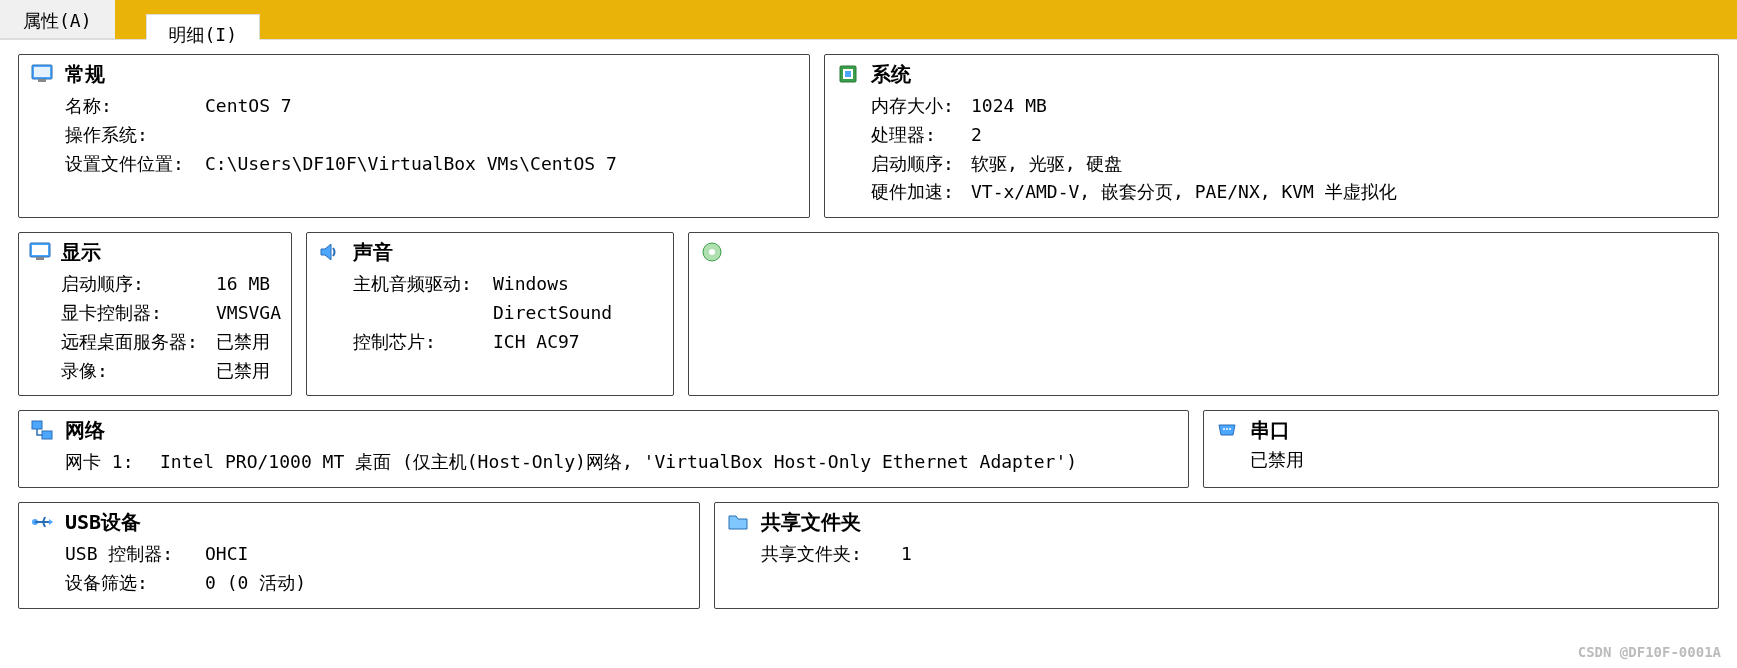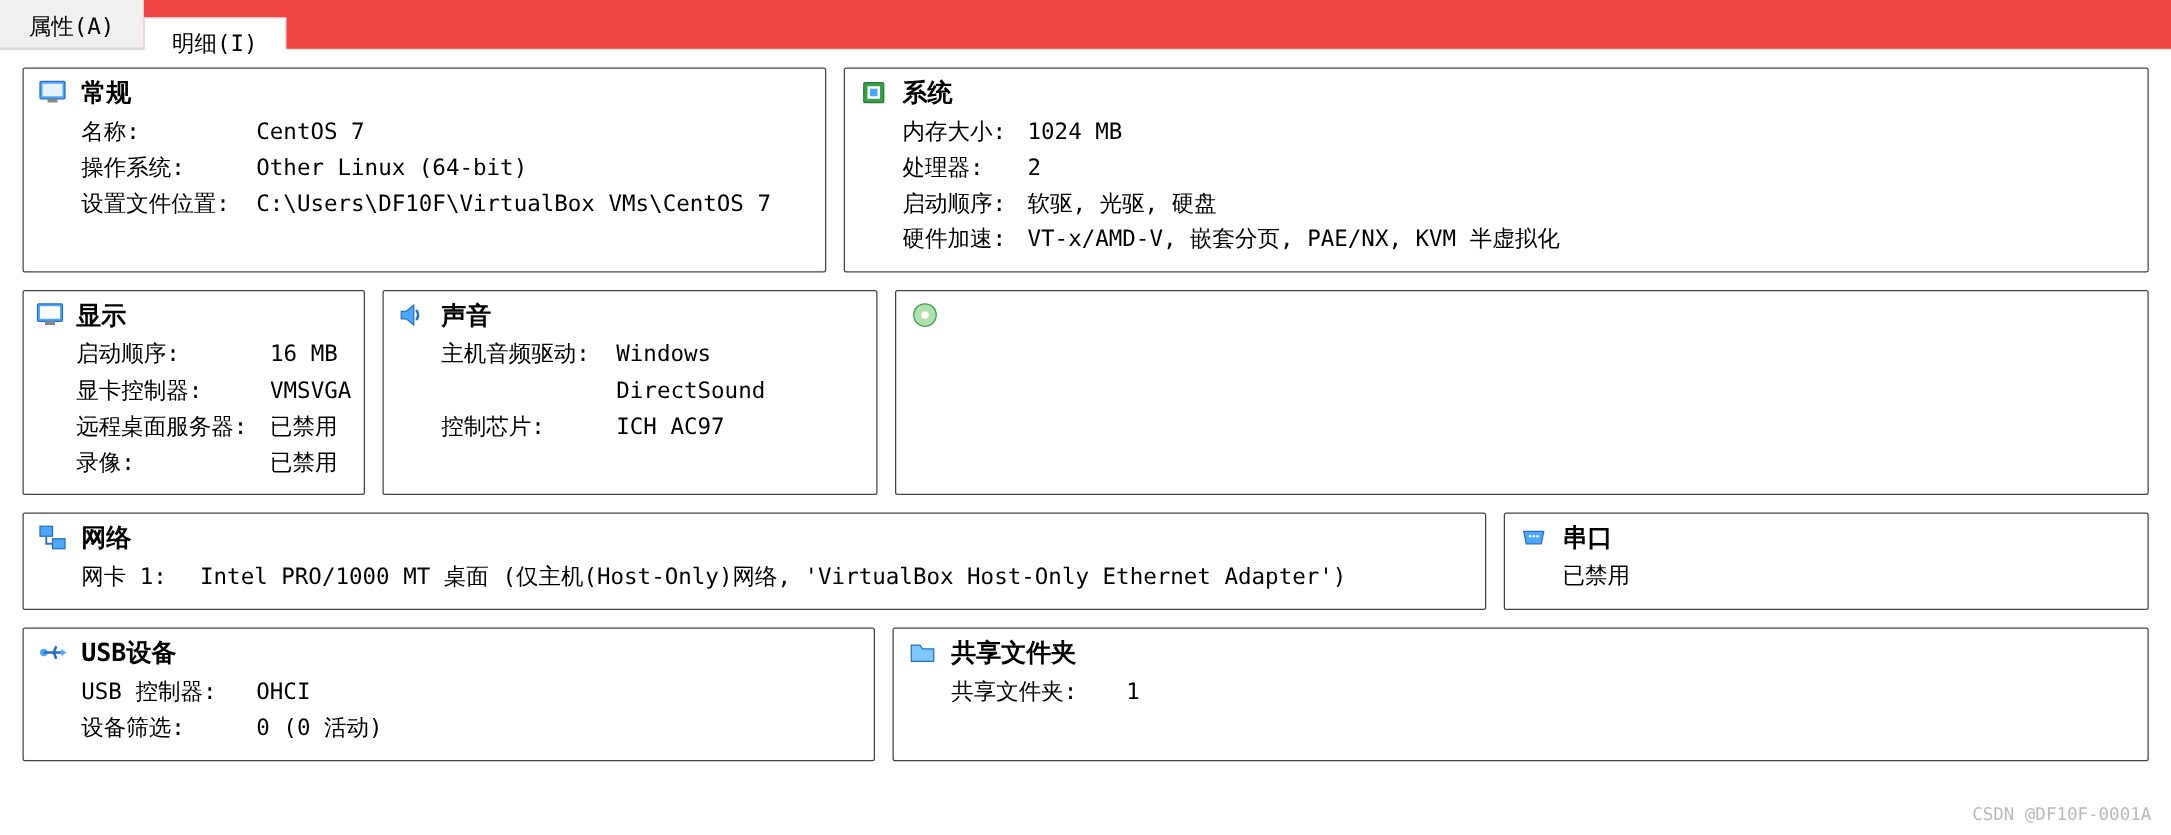--- a/index.html
+++ b/index.html
@@ -9,22 +9,23 @@
     background: #fff;
     color: #000;
     width: 1737px;
     height: 668px;
     overflow: hidden;
     position: relative;
   }
   .tabs {
     display: flex;
     border-bottom: 1px solid #ddd;
-    background: #ef4444;
+    background: #eab308;
     height: 40px;
+    gap: 31px;
   }
   .tab {
     padding: 8px 22px;
     border: 1px solid transparent;
     cursor: pointer;
     font-size: 18px;
     background: #f0f0f0;
     border-bottom: 1px solid #ddd;
   }
   .tab.active {
@@ -70,51 +71,51 @@
     line-height: 1.6;
   }
   .kv .k { min-width: 140px; }
   .mono { font-family: "Consolas", monospace; }
   .watermark {
     position: absolute;
     bottom: 8px;
     right: 16px;
     color: #bbb;
     font-size: 14px;
+    font-weight: bold;
   }
   svg { display: block; }
 </style>
 </head>
 <body>
 
 <div class="tabs">
   <div class="tab">属性(A)</div>
   <div class="tab active">明细(I)</div>
 </div>
 
 <div class="content">
 
   <div class="row">
-    <div class="panel" style="width:643px">
+    <div class="panel" style="width:792px">
       <div class="icon-slot">
         <svg width="22" height="22">
           <rect x="1" y="2" width="20" height="14" rx="1" fill="#4da6ff" stroke="#2a6fb5"></rect>
           <rect x="3" y="4" width="16" height="10" fill="#e6f2ff"></rect>
           <rect x="7" y="16" width="8" height="3" fill="#888"></rect>
         </svg>
       </div>
       <div class="panel-body">
         <div class="panel-title">常规</div>
         <div class="kv">
             <span class="k">名称:</span>
             <span class="mono">CentOS 7</span>
           </div>
         <div class="kv">
             <span class="k">操作系统:</span>
-            <span class="mono">Other Linux (64-bit)</span>
           </div>
         <div class="kv">
             <span class="k">设置文件位置:</span>
             <span class="mono">C:\Users\DF10F\VirtualBox VMs\CentOS 7</span>
           </div>
       </div>
     </div>
 
     <div class="panel" style="flex:1">
       <div class="icon-slot">
@@ -169,21 +170,21 @@
             <span style="min-width:155px">远程桌面服务器:</span>
             <span>已禁用</span>
           </div>
         <div class="kv">
             <span style="min-width:155px">录像:</span>
             <span>已禁用</span>
           </div>
       </div>
     </div>
 
-    <div class="panel" style="width:396px">
+    <div class="panel" style="width:368px">
       <div class="icon-slot">
         <svg width="22" height="22">
           <polygon points="2,8  6,8  12,3  12,19  6,14  2,14" fill="#4da6ff" stroke="#2a6fb5"></polygon>
           <path d="M14 7 Q17 11 14 15" stroke="#2a6fb5" fill="none" stroke-width="2"></path>
         </svg>
       </div>
       <div class="panel-body">
         <div class="panel-title">声音</div>
         <div class="kv">
             <span style="min-width:140px">主机音频驱动:</span>

